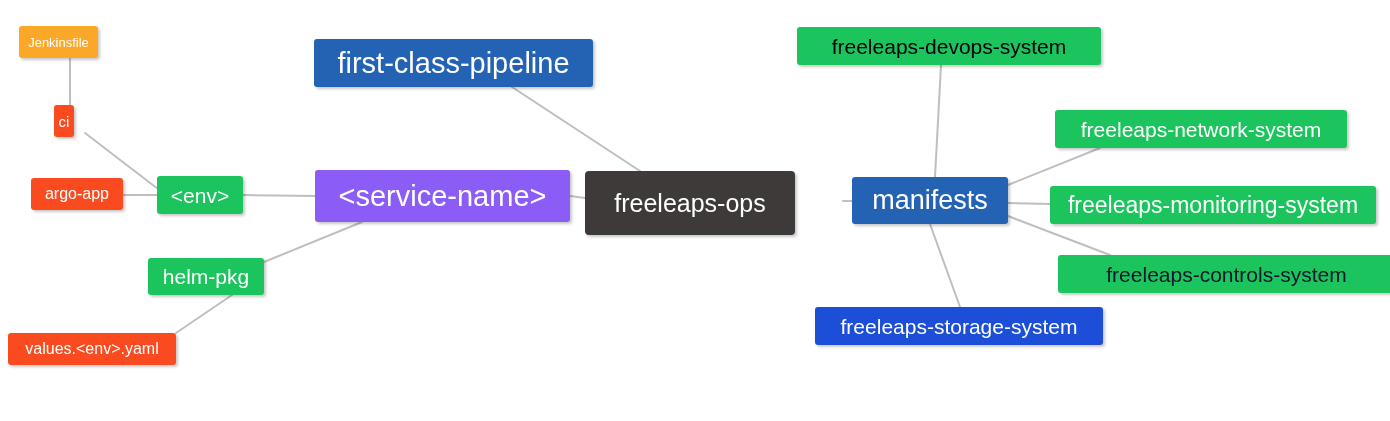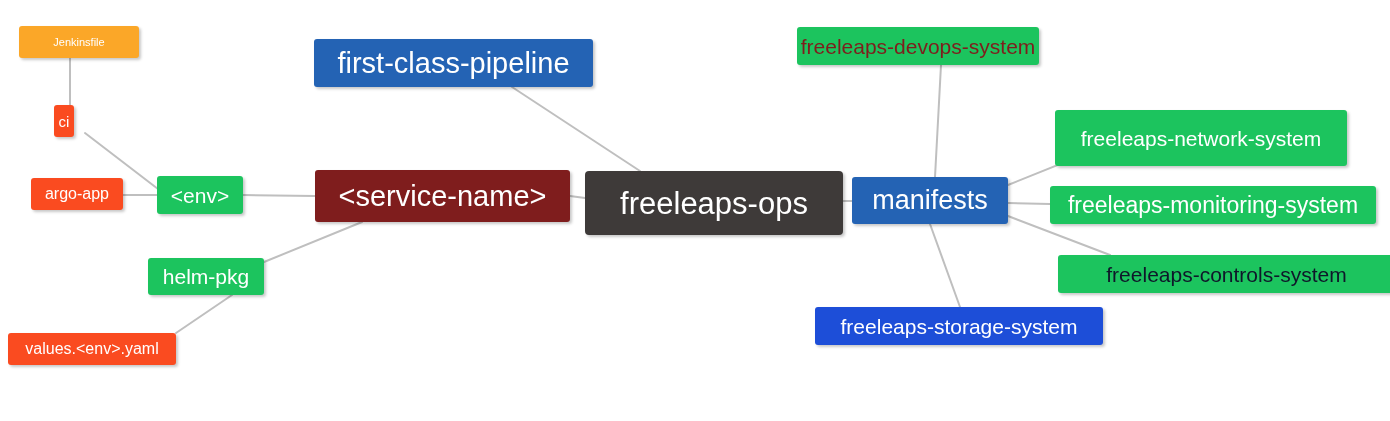--- a/index.html
+++ b/index.html
@@ -52,54 +52,54 @@
       <line x1="512" y1="87" x2="640" y2="171" stroke="#bfbfbf" stroke-width="2" stroke-linecap="round"></line>
       <line x1="570" y1="196" x2="585" y2="198" stroke="#bfbfbf" stroke-width="2" stroke-linecap="round"></line>
       <line x1="843" y1="201" x2="852" y2="201" stroke="#bfbfbf" stroke-width="2" stroke-linecap="round"></line>
       <line x1="935" y1="177" x2="941" y2="65" stroke="#bfbfbf" stroke-width="2" stroke-linecap="round"></line>
       <line x1="1008" y1="185" x2="1100" y2="148" stroke="#bfbfbf" stroke-width="2" stroke-linecap="round"></line>
       <line x1="1008" y1="203" x2="1050" y2="204" stroke="#bfbfbf" stroke-width="2" stroke-linecap="round"></line>
       <line x1="1008" y1="216" x2="1110" y2="255" stroke="#bfbfbf" stroke-width="2" stroke-linecap="round"></line>
       <line x1="930" y1="224" x2="960" y2="307" stroke="#bfbfbf" stroke-width="2" stroke-linecap="round"></line>
     </svg>
   <div id="nodes-layer">
-      <div class="node" style="left: 19px; top: 26px; width: 120px; height: 32px; font-size: 11px; background: rgb(251, 167, 40); color: rgb(255, 255, 255);">
+      <div class="node" style="left: 19px; top: 26px; width: 79px; height: 32px; font-size: 13px; background: rgb(251, 167, 40); color: rgb(255, 255, 255);">
         <span>Jenkinsfile</span>
       </div>
       <div class="node" style="left: 54px; top: 105px; width: 17px; height: 32px; font-size: 15px; background: rgb(250, 75, 32); color: rgb(255, 255, 255);">
         <span>ci</span>
       </div>
       <div class="node" style="left: 31px; top: 178px; width: 92px; height: 32px; font-size: 16px; background: rgb(250, 75, 32); color: rgb(255, 255, 255);">
         <span>argo-app</span>
       </div>
       <div class="node" style="left: 157px; top: 176px; width: 86px; height: 38px; font-size: 21px; background: rgb(28, 196, 94); color: rgb(255, 255, 255);">
         <span>&lt;env&gt;</span>
       </div>
       <div class="node" style="left: 148px; top: 258px; width: 116px; height: 37px; font-size: 21px; background: rgb(28, 196, 94); color: rgb(255, 255, 255);">
         <span>helm-pkg</span>
       </div>
       <div class="node" style="left: 8px; top: 333px; width: 168px; height: 32px; font-size: 16px; background: rgb(250, 75, 32); color: rgb(255, 255, 255);">
         <span>values.&lt;env&gt;.yaml</span>
       </div>
       <div class="node" style="left: 314px; top: 39px; width: 279px; height: 48px; font-size: 29px; background: rgb(36, 99, 180); color: rgb(255, 255, 255);">
         <span>first-class-pipeline</span>
       </div>
-      <div class="node" style="left: 315px; top: 170px; width: 255px; height: 52px; font-size: 29px; background: #7f1d1d; color: rgb(255, 255, 255); text-align: right;">
+      <div class="node" style="left: 315px; top: 170px; width: 255px; height: 52px; font-size: 29px; background: #8b5cf6; color: rgb(255, 255, 255); text-align: right;">
         <span>&lt;service-name&gt;</span>
       </div>
-      <div class="node" style="left: 585px; top: 171px; width: 258px; height: 64px; font-size: 31px; background: rgb(62, 58, 57); color: rgb(255, 255, 255); border-radius: 4px; align-items: center;">
+      <div class="node" style="left: 585px; top: 171px; width: 210px; height: 64px; font-size: 25px; background: rgb(62, 58, 57); color: rgb(255, 255, 255); border-radius: 4px; align-items: center;">
         <span>freeleaps-ops</span>
       </div>
       <div class="node" style="left: 852px; top: 177px; width: 156px; height: 47px; font-size: 27px; background: rgb(36, 99, 180); color: rgb(255, 255, 255);">
         <span>manifests</span>
       </div>
-      <div class="node" style="left: 797px; top: 27px; width: 242px; height: 38px; font-size: 21px; background: rgb(28, 196, 94); color: #7f1d1d;">
+      <div class="node" style="left: 797px; top: 27px; width: 304px; height: 38px; font-size: 21px; background: rgb(28, 196, 94); color: #000000;">
         <span>freeleaps-devops-system</span>
       </div>
-      <div class="node" style="left: 1055px; top: 110px; width: 292px; height: 56px; font-size: 21px; background: rgb(28, 196, 94); color: rgb(255, 255, 255);">
+      <div class="node" style="left: 1055px; top: 110px; width: 292px; height: 38px; font-size: 21px; background: rgb(28, 196, 94); color: rgb(255, 255, 255);">
         <span>freeleaps-network-system</span>
       </div>
       <div class="node" style="left: 1050px; top: 186px; width: 326px; height: 38px; font-size: 23px; background: rgb(28, 196, 94); color: rgb(255, 255, 255);">
         <span>freeleaps-monitoring-system</span>
       </div>
       <div class="node" style="left: 1058px; top: 255px; width: 337px; height: 38px; font-size: 21px; background: rgb(28, 196, 94); color: #0f172a;">
         <span>freeleaps-controls-system</span>
       </div>
       <div class="node" style="left: 815px; top: 307px; width: 288px; height: 38px; font-size: 21px; background: #1d4ed8; color: rgb(255, 255, 255);">
         <span>freeleaps-storage-system</span>

